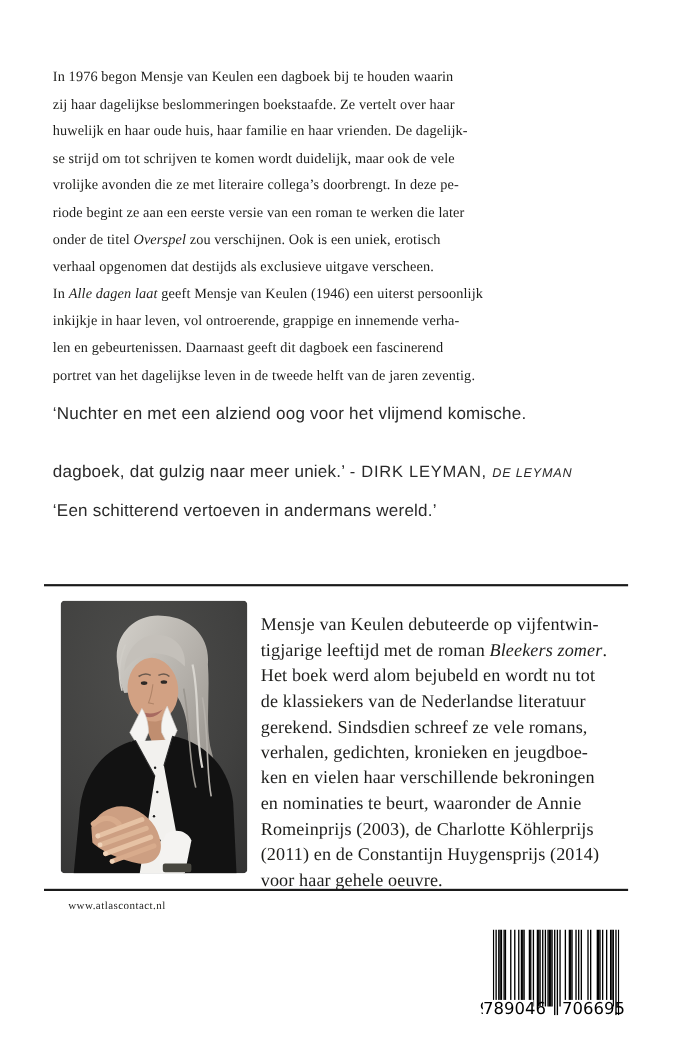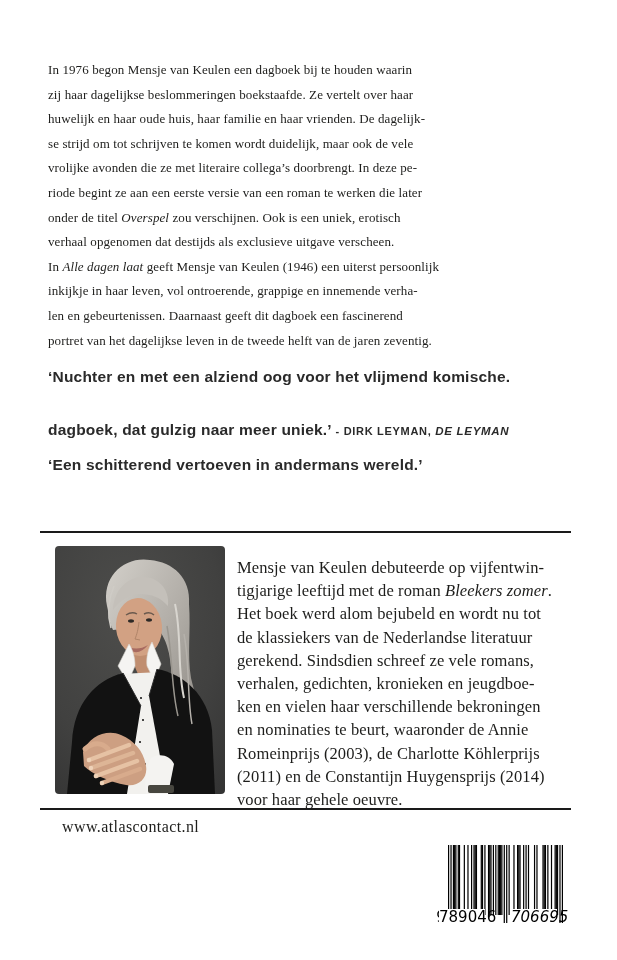--- a/index.html
+++ b/index.html
@@ -3,39 +3,39 @@
 <meta charset="utf-8">
 <title>Book back cover</title>
 <style>
   html,body{margin:0;padding:0;background:#ffffff;}
   .page{position:relative;width:617px;height:960px;background:#ffffff;overflow:hidden;
         font-family:"Liberation Serif", serif;color:#1d1d1b;}
   .abs{position:absolute;}
   .rich{white-space:nowrap;}
   .synopsis{left:48px;top:58px;font-size:13px;line-height:24.6px;letter-spacing:0.1px;}
   .rich .i{font-style:italic;}
-  .quote{left:48px;font-family:"Liberation Sans", sans-serif;font-weight:700;color:#2a2a2a;}
+  .quote{left:48px;font-family:"Liberation Sans", sans-serif;font-weight:400;color:#2a2a2a;}
   .quote1{top:364px;font-size:15.5px;line-height:26.5px;letter-spacing:0.2px;}
   .quote2{top:452px;font-size:15.5px;line-height:26px;letter-spacing:0.2px;}
-  .quote .attr{font-size:11px;letter-spacing:0.7px;}
+  .quote .attr{font-size:15px;letter-spacing:0.7px;}
   .quote .attr-i{font-size:11.5px;letter-spacing:0.7px;font-style:italic;}
   .quote2 .attr-i{display:inline-block;padding-left:6px;}
   .rule{left:40px;width:531px;height:2px;background:#1a1a1a;}
   .rule1{top:531px;}
   .rule2{top:808px;}
   .photo{left:55px;top:546px;width:170px;height:248px;border-radius:4px;overflow:hidden;line-height:0;}
   .bio{left:237px;top:556px;font-size:16.5px;line-height:23.2px;letter-spacing:0.1px;}
-  .url{left:62px;top:818px;font-size:16px;letter-spacing:0.4px;}
+  .url{left:62px;top:818px;font-size:10px;letter-spacing:0.4px;}
   .barcode{left:434px;top:845px;width:132px;height:92px;background:#fff;}
   .barcode svg{position:absolute;left:14px;top:0;}
   .bc-digit{position:absolute;top:64px;font-family:"DejaVu Sans", sans-serif;font-size:15px;
             color:#000;background:#fff;text-align:center;line-height:16px;}
   .bc-d9{left:0px;width:14px;}
   .bc-g1{left:5px;width:46px;}
-  .bc-g2{left:77px;width:46px;font-style:italic;}
+  .bc-g2{left:77px;width:46px;}
 </style>
 </head>
 <body>
 
 <div class="page">
 
   <div class="abs rich synopsis"><span>In 1976 begon Mensje van Keulen een dagboek bij te houden waarin</span><br><span>zij haar dagelijkse beslommeringen boekstaafde. Ze vertelt over haar</span><br><span>huwelijk en haar oude huis, haar familie en haar vrienden. De dagelijk-</span><br><span>se strijd om tot schrijven te komen wordt duidelijk, maar ook de vele</span><br><span>vrolijke avonden die ze met literaire collega’s doorbrengt. In deze pe-</span><br><span>riode begint ze aan een eerste versie van een roman te werken die later</span><br><span>onder de titel </span><span class="i">Overspel</span><span> zou verschijnen. Ook is een uniek, erotisch</span><br><span>verhaal opgenomen dat destijds als exclusieve uitgave verscheen.</span><br><span>In </span><span class="i">Alle dagen laat</span><span> geeft Mensje van Keulen (1946) een uiterst persoonlijk</span><br><span>inkijkje in haar leven, vol ontroerende, grappige en innemende verha-</span><br><span>len en gebeurtenissen. Daarnaast geeft dit dagboek een fascinerend</span><br><span>portret van het dagelijkse leven in de tweede helft van de jaren zeventig.</span></div>
 
   <div class="abs rich quote quote1"><span>‘Nuchter en met een alziend oog voor het vlijmend komische.</span><br><br><span>dagboek, dat gulzig naar meer uniek.’ </span><span class="attr">- DIRK LEYMAN, </span><span class="attr-i">DE LEYMAN</span></div>
 

